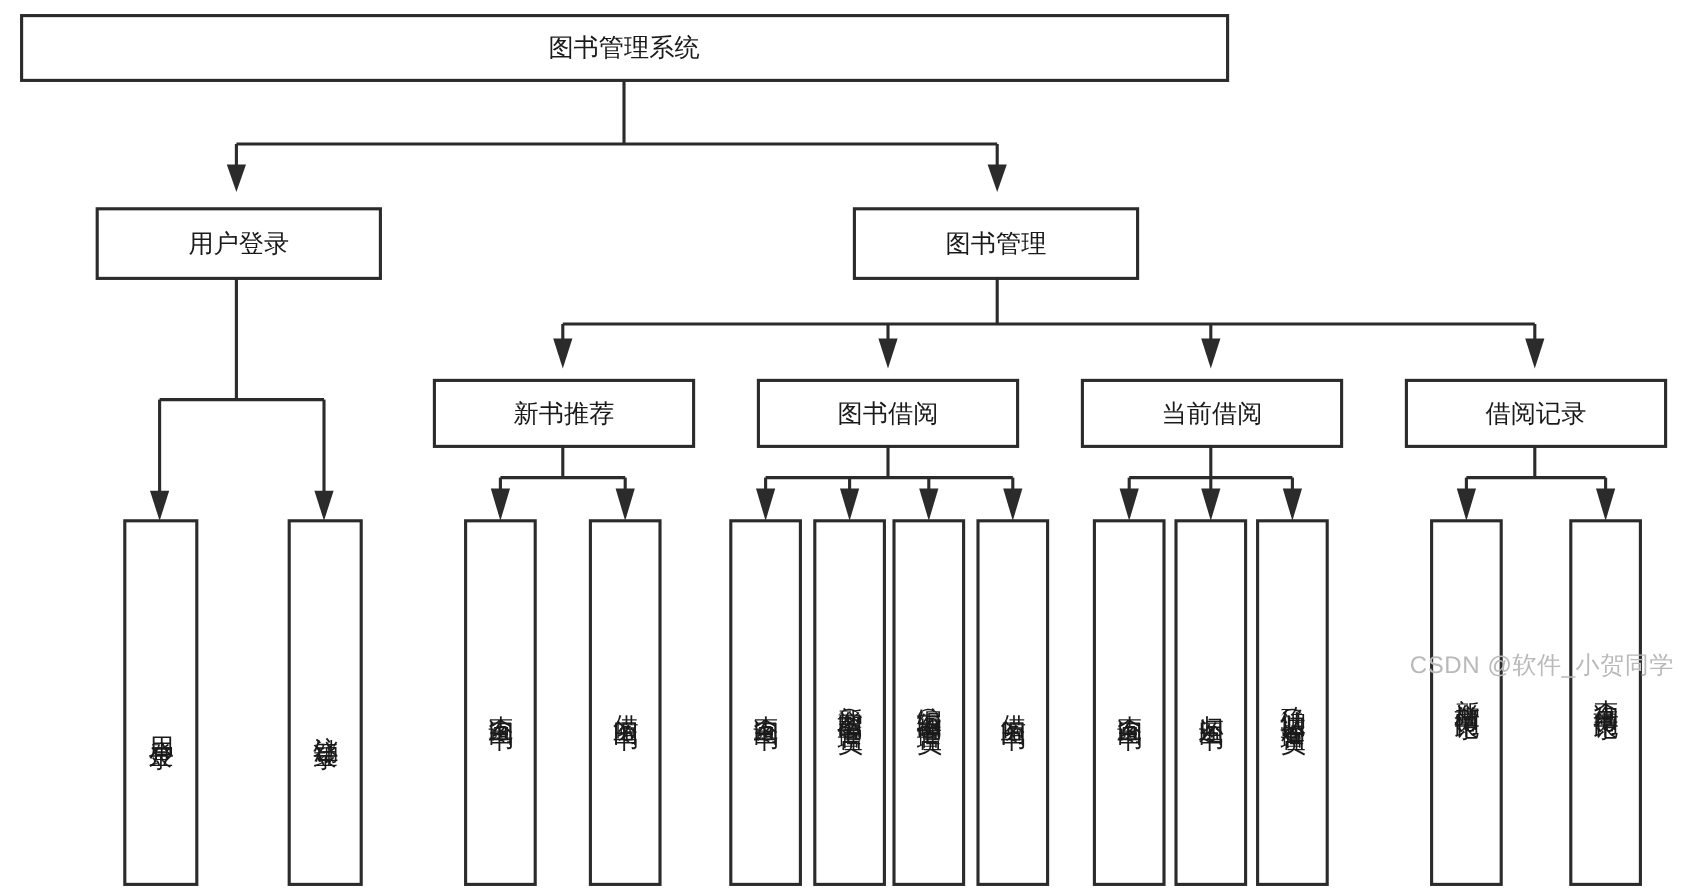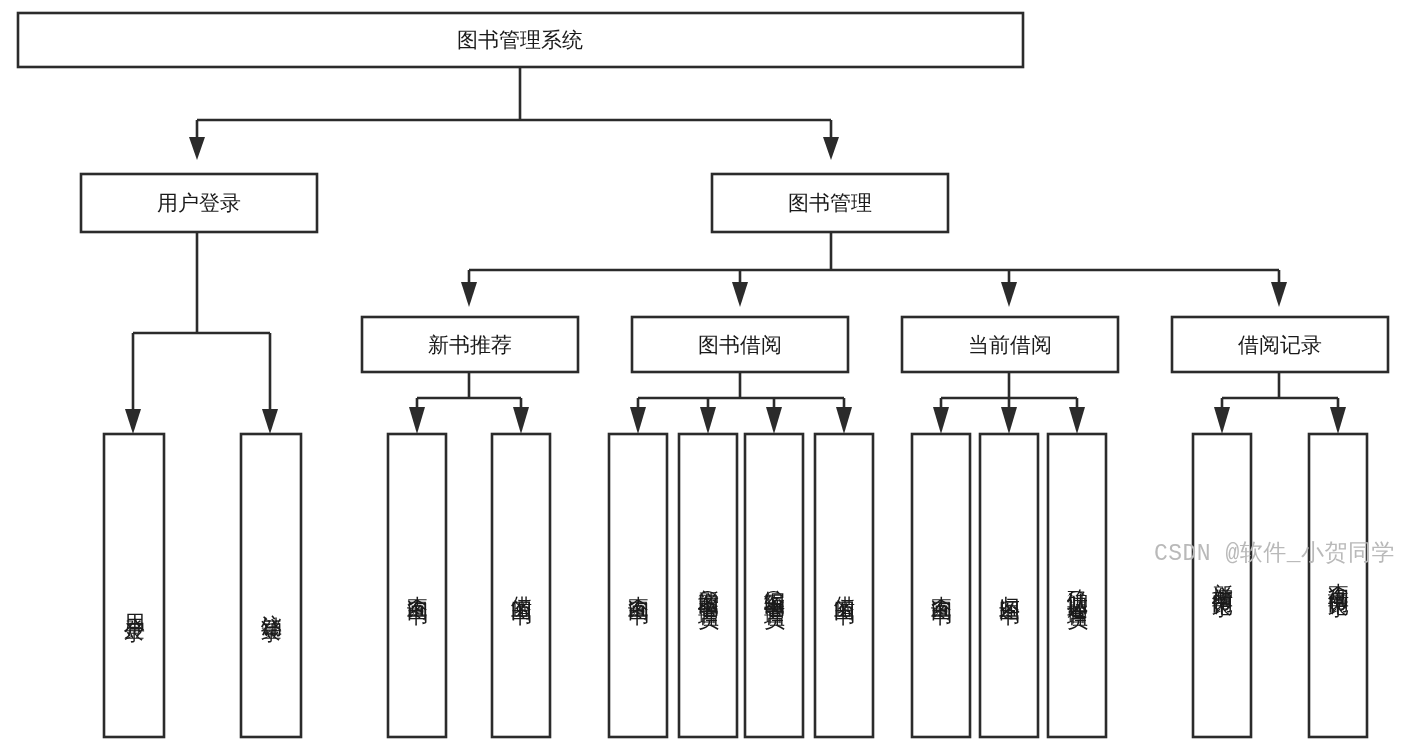--- a/index.html
+++ b/index.html
@@ -61,22 +61,22 @@
     font-size: 21px;
     line-height: 1;
     letter-spacing: 3px;
     color: #1a1a1a;
     white-space: nowrap;
   }
   .watermark {
     position: absolute;
     right: 10px;
     bottom: 8px;
-    font-family: Liberation Mono, monospace;
-    font-size: 23px;
+    font-family: Liberation Sans, sans-serif;
+    font-size: 20px;
     color: #b9b9b9;
     letter-spacing: 0.5px;
     white-space: nowrap;
     margin-left: 29px;
   }
 </style>
 </head>
 <body>
 
 <div id="diagram-root">

